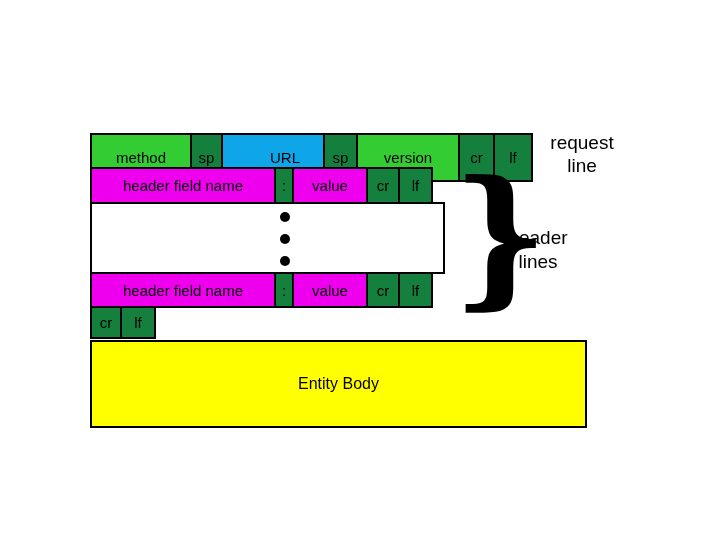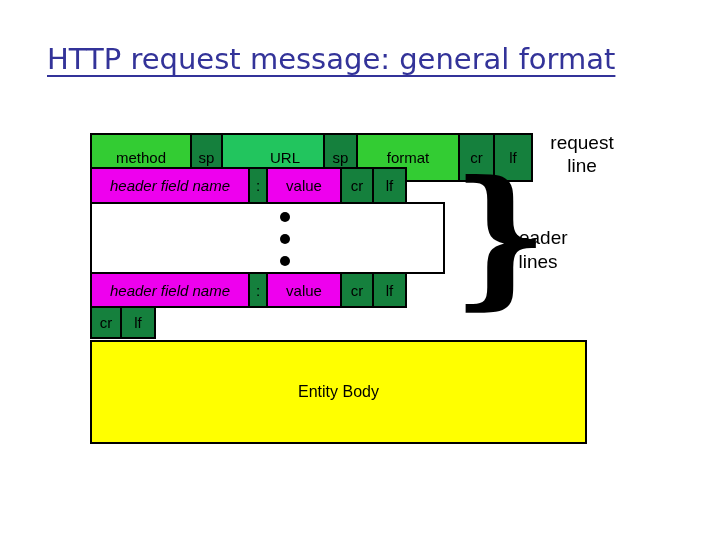--- a/index.html
+++ b/index.html
@@ -24,35 +24,35 @@
   .row-header1{left:90px;top:167px;height:37px;}
   .row-header2{left:90px;top:272px;height:36px;}
   .row-blank{left:90px;top:306px;height:33px;}
   .c-method{width:102px;}
   .c-sp1{width:33px;}
   .c-url{width:104px;}
   .c-sp2{width:35px;}
   .c-version{width:104px;}
   .c-cr1{width:37px;}
   .c-lf1{width:40px;}
-  .c-hname{width:160px;font-style:italic;}
+  .c-hname{width:186px;}
   .c-colon{width:20px;}
   .c-value{width:76px;}
   .c-cr2{width:34px;}
   .c-lf2{width:35px;}
   .c-cr3{width:32px;}
   .c-lf3{width:36px;}
   .middlebox{
     position:absolute;left:90px;top:202px;width:355px;height:72px;
     box-sizing:border-box;border:2px solid #000;background:#fff;
   }
   .dot{position:absolute;left:188px;width:10px;height:10px;border-radius:50%;background:#000;}
   .dot-1{top:8px}.dot-2{top:30px}.dot-3{top:52px}
   .entity{
-    position:absolute;left:90px;top:340px;width:497px;height:104px;
+    position:absolute;left:90px;top:340px;width:497px;height:88px;
     box-sizing:border-box;border:2px solid #000;
     display:flex;align-items:center;justify-content:center;
     font-size:16px;color:#000;
   }
   .brace{
     position:absolute;left:452px;top:160px;font-size:150px;line-height:1;
     font-family:"DejaVu Serif",serif;font-weight:bold;color:#000;
   }
   .hlines-label{
     position:absolute;left:496px;top:220px;width:84px;text-align:center;
@@ -61,28 +61,27 @@
   .request-label{
     position:absolute;left:540px;top:131px;width:84px;text-align:center;
     font-size:19px;line-height:23px;color:#000;
   }
 </style>
 </head>
 <body>
 
 <div class="slide">
 
-  <h1 class="title" style="color: rgb(51, 51, 153);">HTTP request message: general format</h1>
 
   <div class="row row-request">
     <div class="cell c-method" style="background-color: rgb(51, 204, 51);">method</div>
     <div class="cell c-sp1">sp</div>
-    <div class="cell c-url" style="background-color: #22c55e; padding-left: 24px;">URL</div>
+    <div class="cell c-url" style="background-color: #0ea5e9; padding-left: 24px;">URL</div>
     <div class="cell c-sp2">sp</div>
-    <div class="cell c-version" style="background-color: rgb(51, 204, 51);">format</div>
+    <div class="cell c-version" style="background-color: rgb(51, 204, 51);">version</div>
     <div class="cell c-cr1">cr</div>
     <div class="cell c-lf1">lf</div>
   </div>
   <div class="request-label">request line</div>
 
   <div class="row row-header1">
     <div class="cell c-hname" style="background-color: rgb(238, 0, 238);">header field name</div>
     <div class="cell c-colon">:</div>
     <div class="cell c-value" style="background-color: rgb(238, 0, 238);">value</div>
     <div class="cell c-cr2">cr</div>

